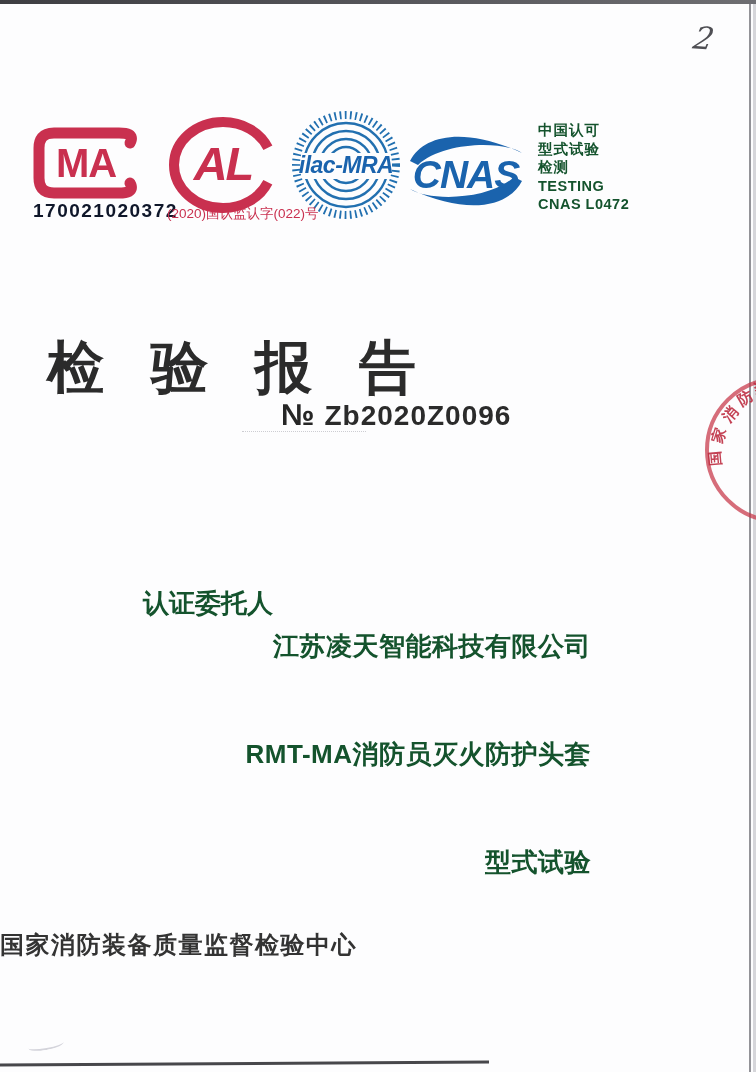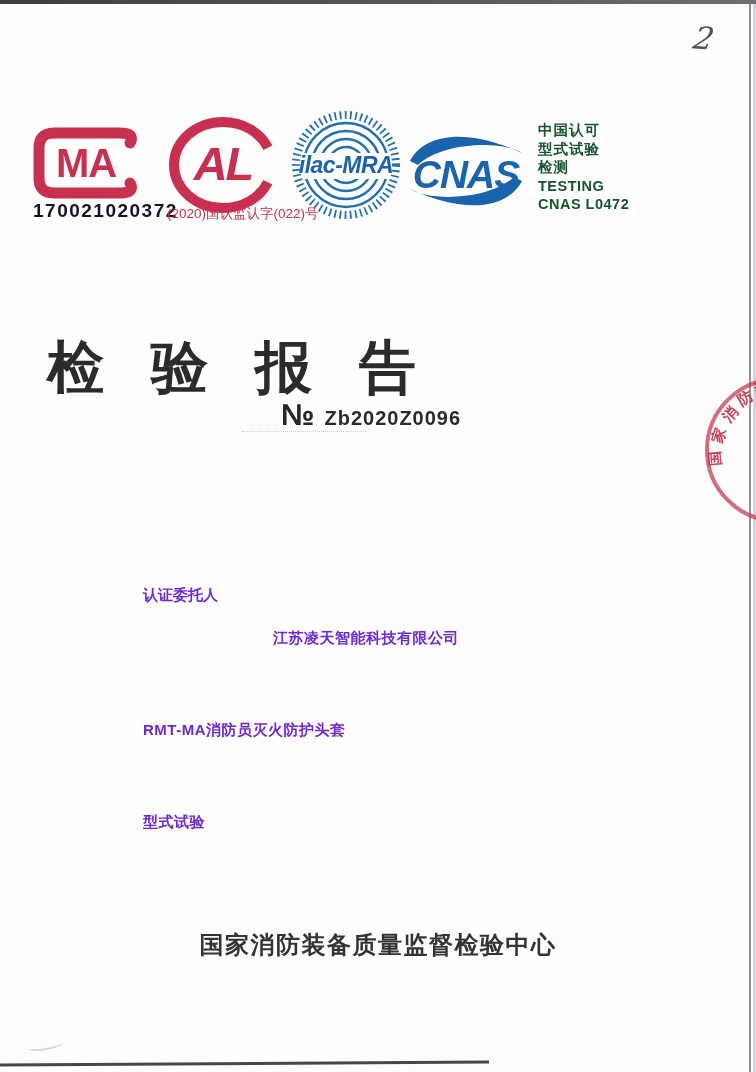--- a/index.html
+++ b/index.html
@@ -36,38 +36,38 @@
     font-size:19px; font-weight:bold; letter-spacing:1.5px; }
   .approval-text { position:absolute; left:167px; top:205px; color:#c9304f;
     font-size:13.5px; font-weight:normal; }
   
   .report-title { position:absolute; left:0; top:306px; width:756px;
     text-align:left; font-size:57px; font-weight:900; color:#2b2b2b;
     letter-spacing:47px; text-indent:47px; white-space:nowrap;margin-top:24px; }
   
   .report-no { position:absolute; left:281px; top:398px; white-space:nowrap; }
   .report-no .sym { font-size:30px; font-weight:900; color:#262626; }
-  .report-no .val { font-size:20px; font-weight:600; color:#2b2b2b;
+  .report-no .val { font-size:28px; font-weight:600; color:#2b2b2b;
     margin-left:10px; letter-spacing:1px; }
   .no-underline-artifact { position:absolute; left:242px; top:431px; width:124px;
     border-top:1px dotted #b9b9c0; opacity:.7; }
   
   .stamp { position:absolute; left:705px; top:377px; width:146px; height:146px;
     border:4px solid rgba(198,52,70,.72); border-radius:50%; }
   .stamp span { position:absolute; font-size:15px; font-weight:bold;
     color:rgba(190,45,65,.9); }
   
   .fields { position:absolute; left:143px; top:586px; }
-  .field-row { display:flex; margin-bottom:30px; font-size:15px;
-    font-weight:bold; color:#6d28d9; }
+  .field-row { display:flex; margin-bottom:30px; font-size:26px;
+    font-weight:bold; color:#14532d;justify-content:flex-end; }
   .field-label { width:130px; flex:none; }
   .field-value { letter-spacing:.5px;margin-top:43px; }
   
   .footer-org { position:absolute; left:0; top:929px; width:756px;
-    text-align:center; font-size:24px; font-weight:600; color:#333;
+    text-align:left; font-size:24px; font-weight:600; color:#333;
     letter-spacing:1.5px; }
   svg text { font-family:"Liberation Sans","DejaVu Sans",sans-serif; }
 </style>
 </head>
 <body>
 
 <div class="page">
 
   <div class="edge-top"></div>
   <div class="edge-right-strip"></div>

